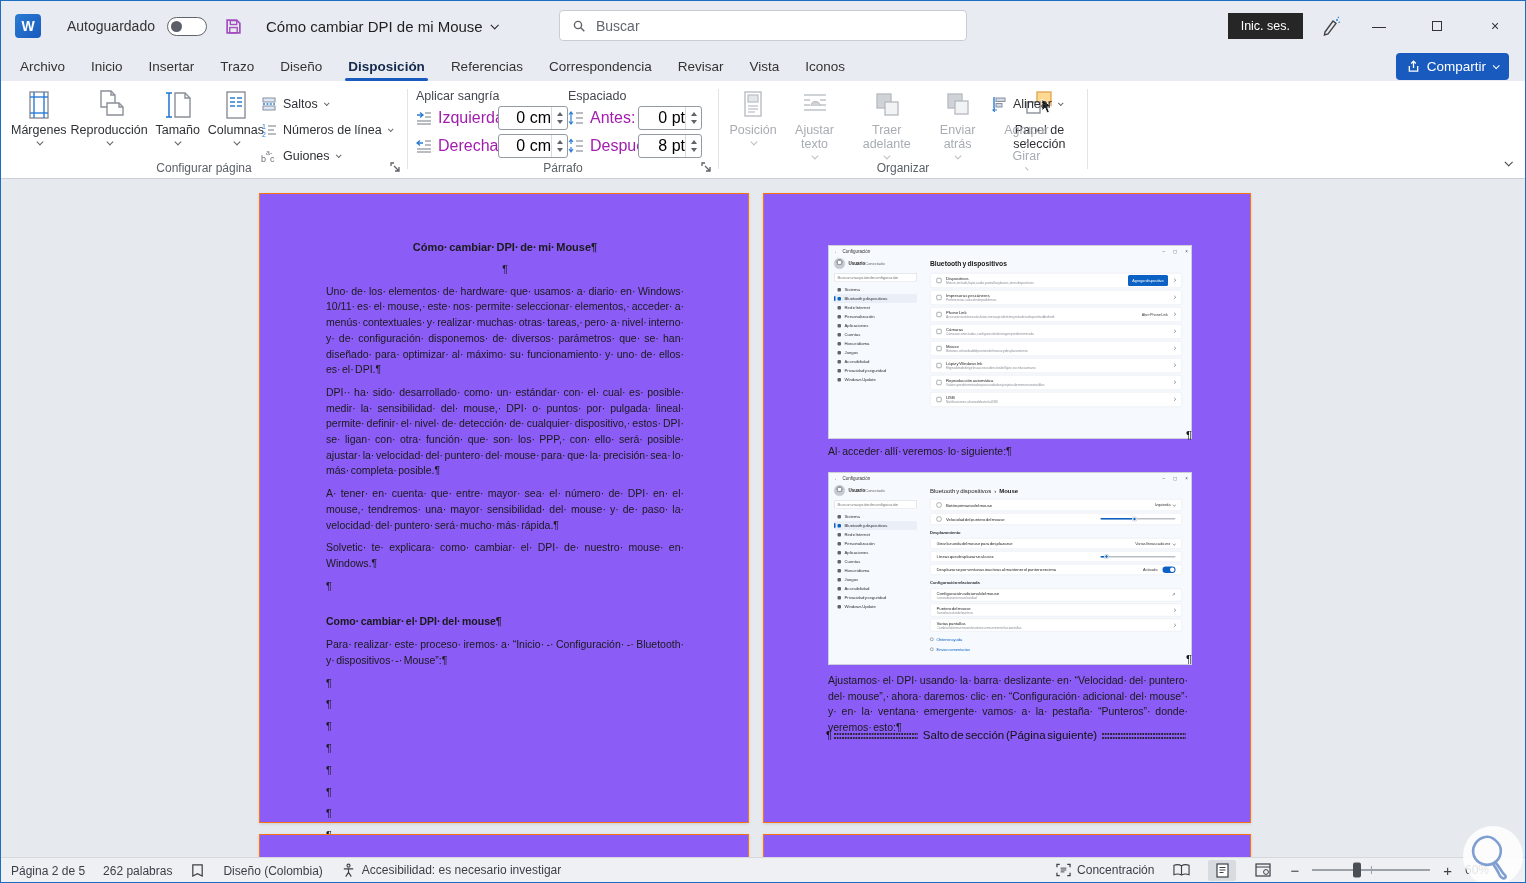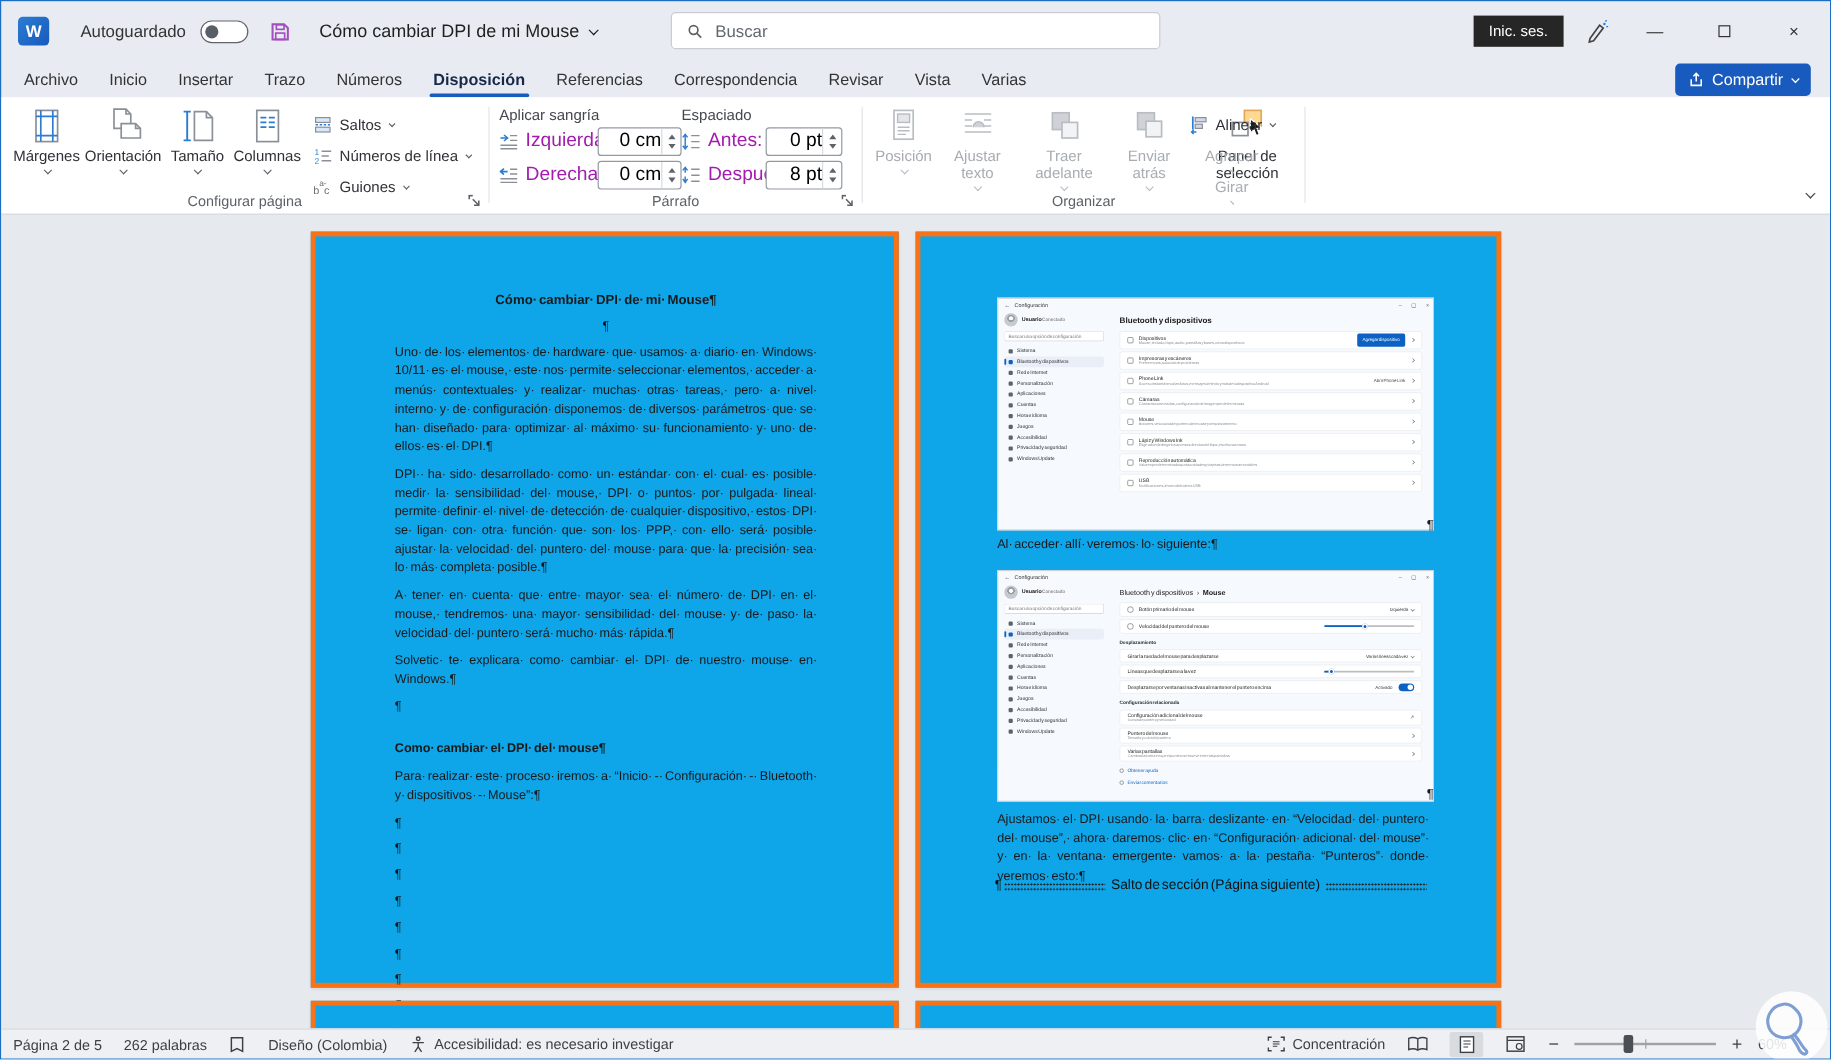--- a/index.html
+++ b/index.html
@@ -52,21 +52,21 @@
   .spin { width:70px; height:24px; background:#fff; border:1px solid #949aa3; border-radius:3px; display:flex; align-items:center; }
   .spin-val { flex:1; font-size:16px; color:#000000; padding-left:6px;text-align:right; }
   .spin-btns { width:16px; height:100%; border-left:1px solid #d7dade; display:flex; flex-direction:column; align-items:center; justify-content:space-evenly; }
   .tri-up { width:0; height:0; border-left:3.5px solid transparent; border-right:3.5px solid transparent; border-bottom:4px solid #5f6368; }
   .tri-down { width:0; height:0; border-left:3.5px solid transparent; border-right:3.5px solid transparent; border-top:4px solid #5f6368; }
   .collapse-cv { position:absolute; right:14px; bottom:8px; color:#444; }
   .collapse-cv .cv { width:6px; height:6px; }
 
   
   .docarea { position:absolute; top:178px; left:0; right:0; bottom:25px; background:#e6e9ee; overflow:hidden; }
-  .page { position:absolute; background:#0ea5e9; border:4px solid #f97316; box-shadow:0 1px 3px rgba(0,0,0,.13); }
+  .page { position:absolute; background:#8b5cf6; border:1px solid #f97316; box-shadow:0 1px 3px rgba(0,0,0,.13); }
   .page1 { left:258px; top:14px; width:490px; height:630px; }
   .page2 { left:762px; top:14px; width:488px; height:630px; }
   .page3 { left:258px; top:655px; width:490px; height:60px; }
   .page4 { left:762px; top:655px; width:488px; height:60px; }
   .p1-inner { position:absolute; inset:0; padding:46px 64px 0 66px; font-size:10.5px; line-height:15.7px; color:#1a1a1a; word-spacing:-1.5px; }
   .doc-h1 { text-align:center; font-weight:bold; font-size:11px; margin-bottom:6px; }
   .doc-center-p { text-align:center; height:22px; }
   .doc-p { text-align:justify; margin-bottom:7px; }
   .doc-h2 { font-weight:bold; margin:14px 0 7px 0; font-size:10.5px; }
   .empty-p { height:21.8px; }
@@ -173,27 +173,27 @@
       <div class="wc"><span class="wc-max"></span></div>
       <div class="wc">×</div>
     </div>
   </div>
 
   <div class="tabrow">
     <span class="rtab">Archivo</span>
     <span class="rtab">Inicio</span>
     <span class="rtab">Insertar</span>
     <span class="rtab">Trazo</span>
-    <span class="rtab">Números</span>
+    <span class="rtab">Diseño</span>
     <span class="rtab active">Disposición</span>
     <span class="rtab">Referencias</span>
     <span class="rtab">Correspondencia</span>
     <span class="rtab">Revisar</span>
     <span class="rtab">Vista</span>
-    <span class="rtab">Varias</span>
+    <span class="rtab">Iconos</span>
   </div>
   <button class="share-btn">
     <svg width="13" height="13" viewBox="0 0 14 14">
         <path d="M2.5 6.5 V12 h9 V6.5" fill="none" stroke="#fff" stroke-width="1.4"></path>
         <path d="M7 8.5 V1.8 M4.5 3.8 L7 1.3 L9.5 3.8" fill="none" stroke="#fff" stroke-width="1.4"></path>
       </svg>
     <span>Compartir</span>
     <span class="cv" style="border-color:#fff;"></span>
   </button>
 
@@ -212,21 +212,21 @@
           <span class="lbl">Márgenes</span>
             <span class="cv"></span>
         </div>
         <div class="bbtn">
           <svg width="32" height="32" viewBox="0 0 32 32">
               <path d="M8 2 h10 l4 4 v12 H8 Z" fill="#fff" stroke="#8a8f98" stroke-width="1.4"></path>
               <path d="M18 2 v4 h4" fill="none" stroke="#8a8f98" stroke-width="1.4"></path>
               <path d="M14 14 h12 l4 4 v8 H14 Z" fill="#fff" stroke="#8a8f98" stroke-width="1.4"></path>
               <path d="M26 14 v4 h4" fill="none" stroke="#8a8f98" stroke-width="1.4"></path>
             </svg>
-          <span class="lbl">Orientación</span>
+          <span class="lbl">Reproducción</span>
             <span class="cv"></span>
         </div>
         <div class="bbtn">
           <svg width="32" height="32" viewBox="0 0 32 32">
               <line x1="7" y1="4" x2="7" y2="28" stroke="#2b7cd3" stroke-width="1.6"></line>
               <line x1="4" y1="4" x2="10" y2="4" stroke="#2b7cd3" stroke-width="1.6"></line>
               <line x1="4" y1="28" x2="10" y2="28" stroke="#2b7cd3" stroke-width="1.6"></line>
               <path d="M13 4 h10 l5 5 v19 H13 Z" fill="#fff" stroke="#8a8f98" stroke-width="1.4"></path>
               <path d="M23 4 v5 h5" fill="none" stroke="#8a8f98" stroke-width="1.4"></path>
             </svg>

